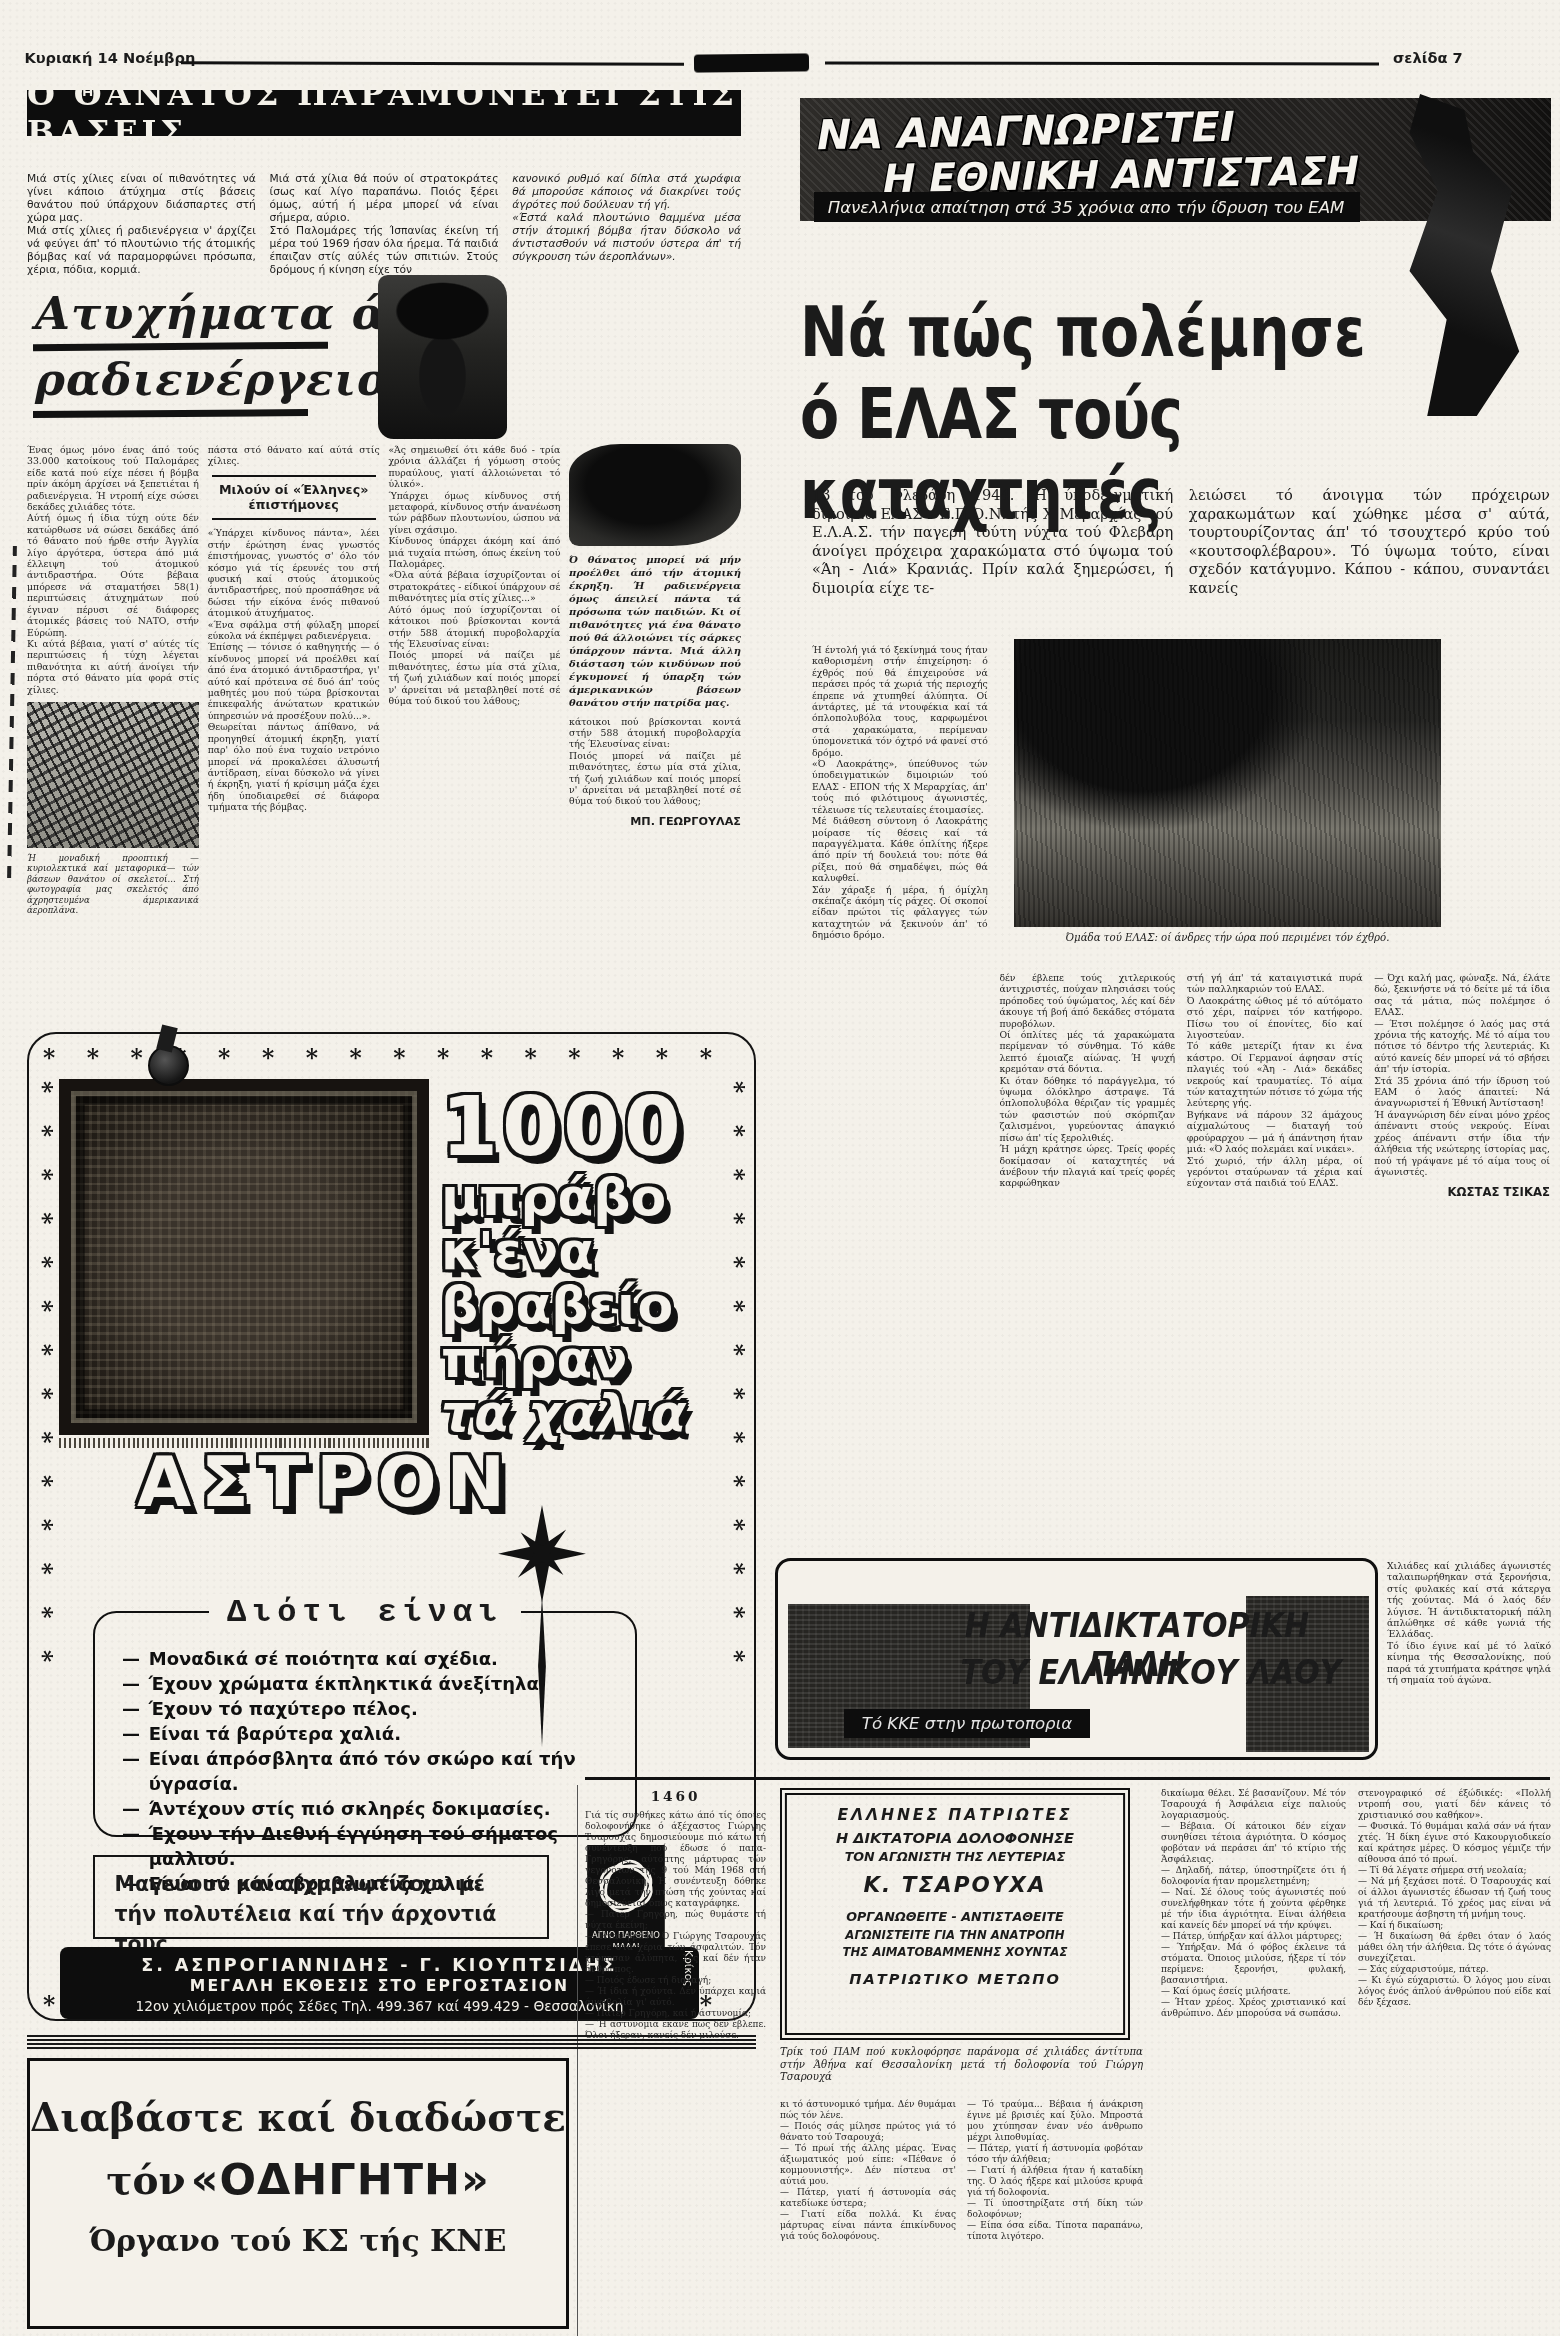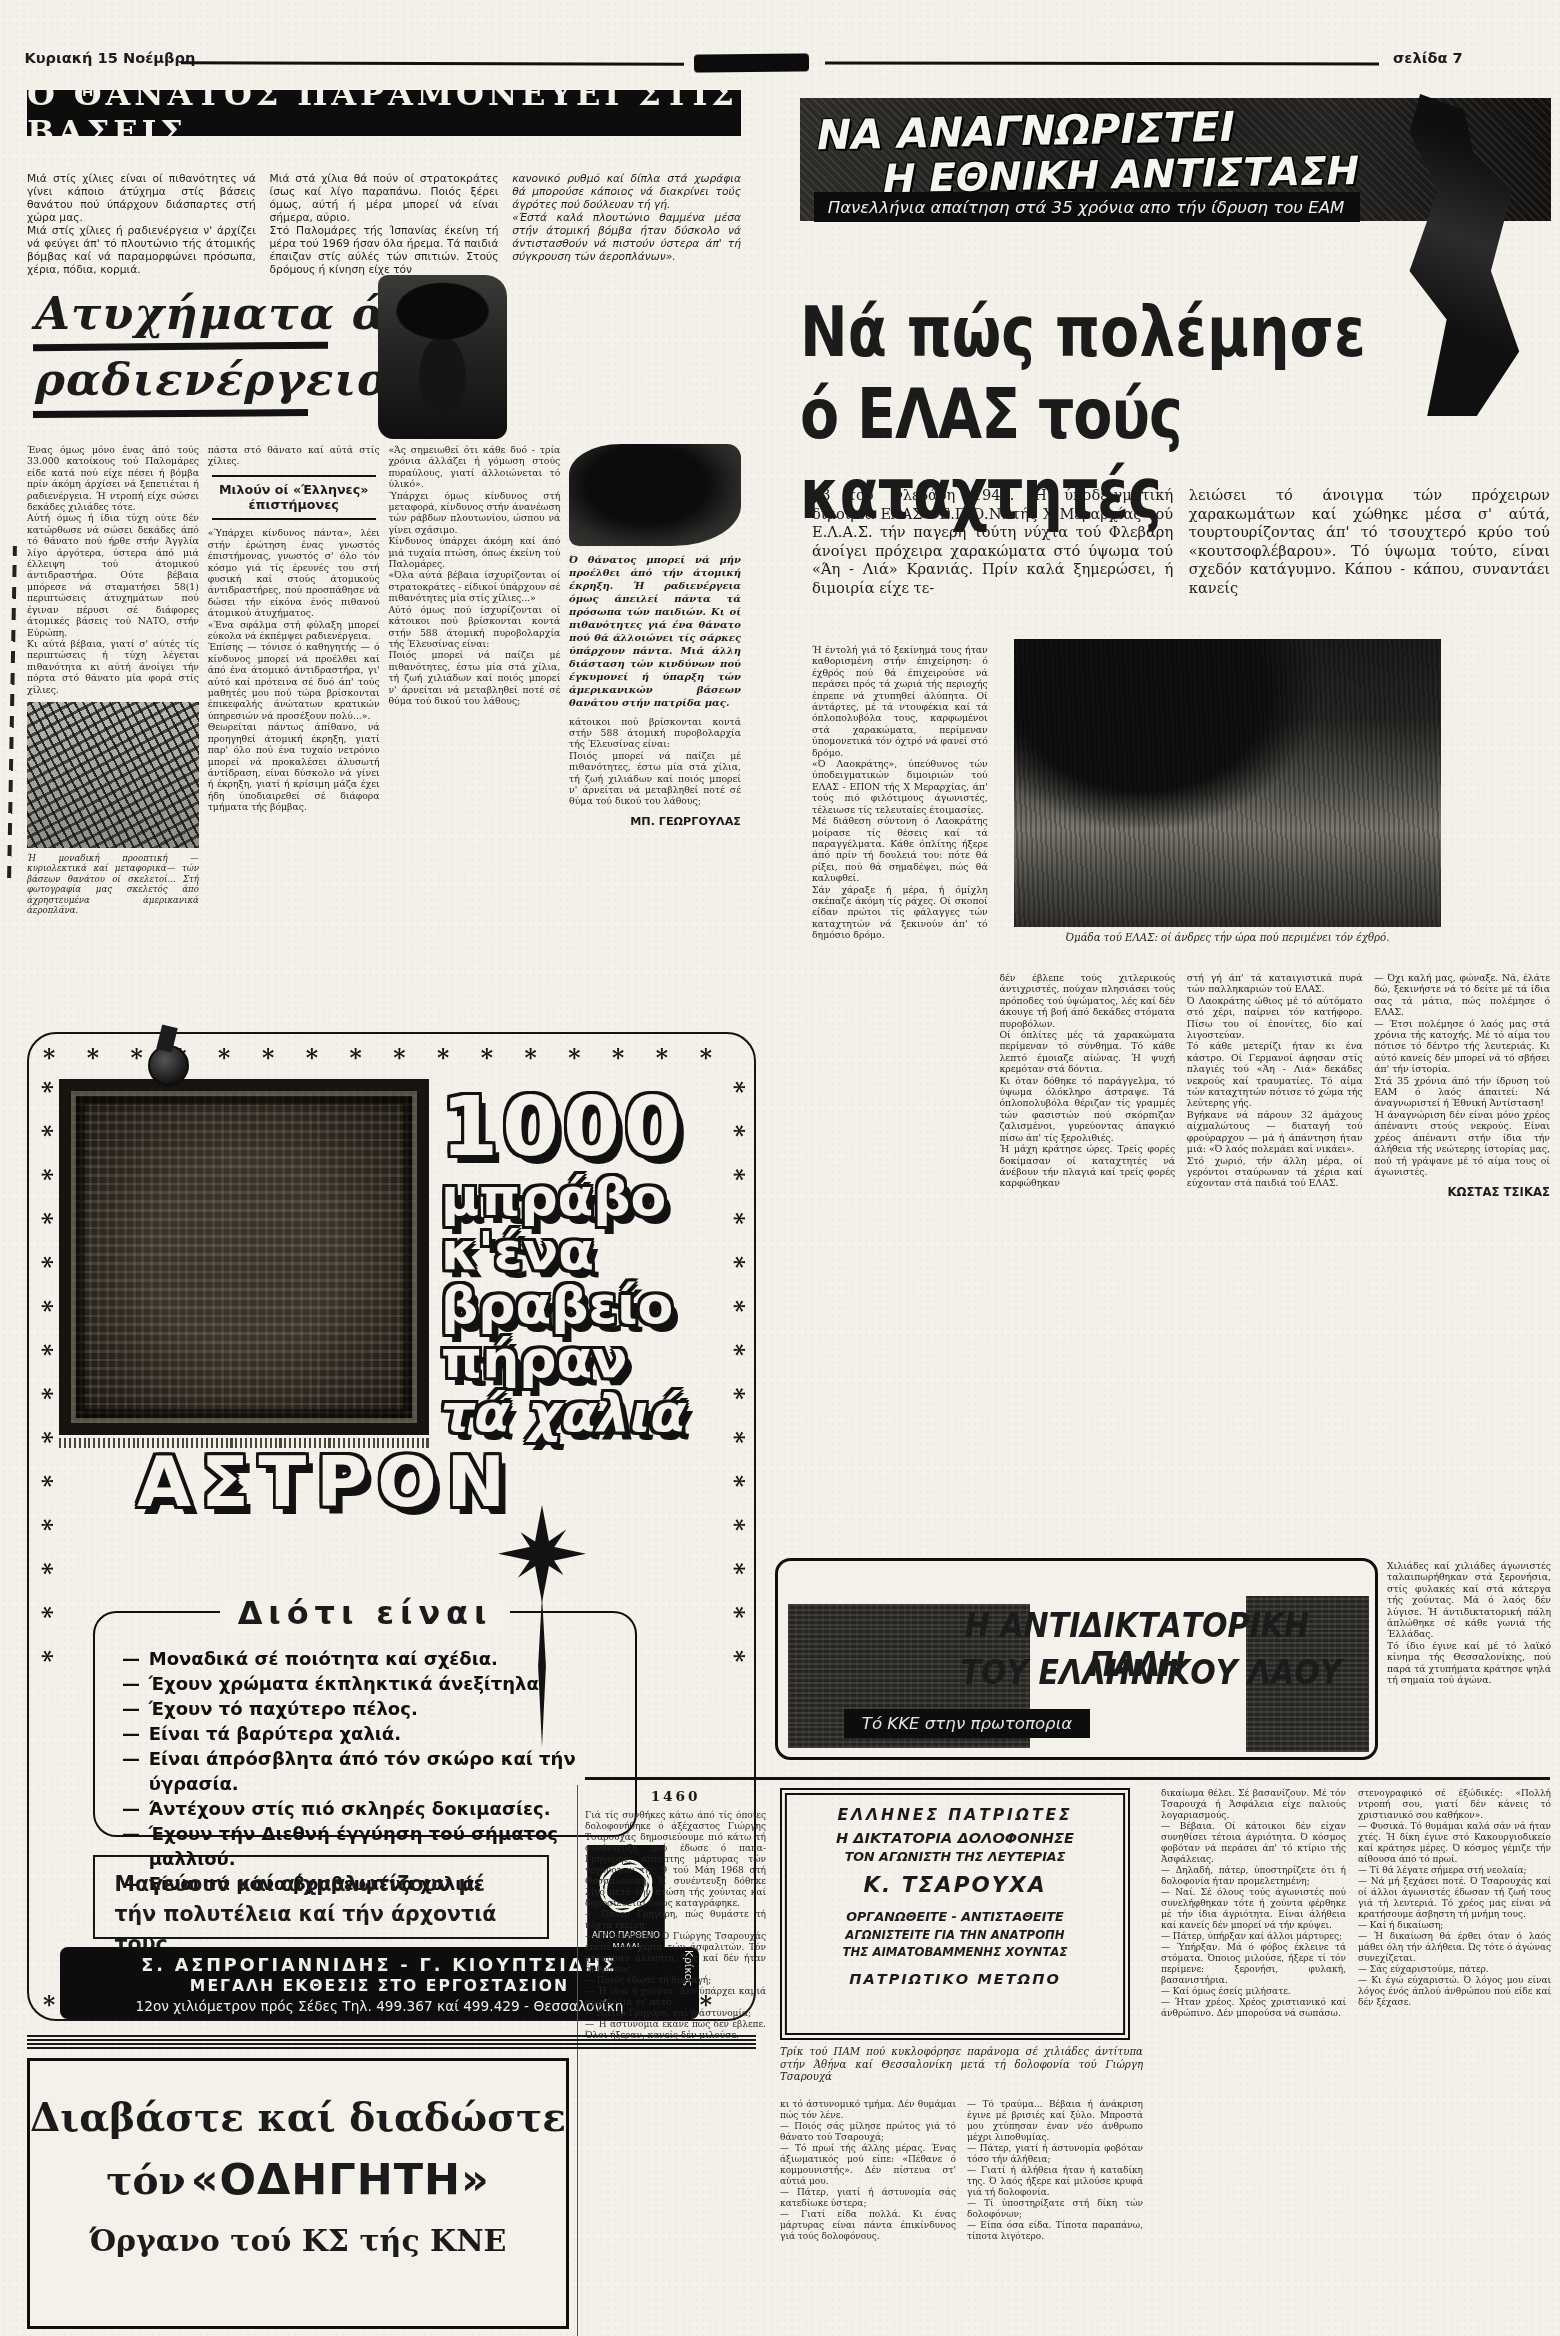--- a/index.html
+++ b/index.html
@@ -74,21 +74,21 @@
   }
   .stars{font-family:"DejaVu Serif",serif;font-weight:bold;font-size:23.4px;color:#141414;letter-spacing:11.7px;overflow:hidden;white-space:nowrap;}
   .stars-v{writing-mode:vertical-rl;letter-spacing:11.7px;}
   .outline-shadow{text-shadow:2px 2px 0 #000,-1px -1px 0 #000,1px -1px 0 #000,-1px 1px 0 #000;}
   .hatch{background:repeating-linear-gradient(0deg,#181818 0 1.6px, transparent 1.6px 4.1px);}
   .bullet-row{display:flex;gap:8.8px;font-family:"DejaVu Sans",sans-serif;font-weight:bold;font-size:18px;line-height:25px;color:#101010;}
 </style>
 </head>
 <body>
 
-<div class="abs sans b" style="left:24.4px;top:49px;font-size:14.6px;">Κυριακή 15 Νοέμβρη</div>
+<div class="abs sans b" style="left:24.4px;top:49px;font-size:14.6px;">Κυριακή 14 Νοέμβρη</div>
 <div class="abs rule" style="left:181px;top:62px;width:503px;height:2.9px;transform:rotate(.15deg);"></div>
 <div class="abs" style="left:694px;top:54px;width:115px;height:17.6px;background:#0c0c0c;border-radius:3.9px;filter:blur(0.5px);transform:rotate(-.6deg);"></div>
 <div class="abs rule" style="left:825px;top:62px;width:554px;height:2.9px;transform:rotate(.1deg);"></div>
 <div class="abs sans b" style="left:1393px;top:49px;font-size:14.6px;">σελίδα 7</div>
 
 <div class="abs banner-black serif b" style="left:27px;top:90px;width:714px;height:46px;font-size:32px;letter-spacing:3.9px;">Ο ΘΑΝΑΤΟΣ ΠΑΡΑΜΟΝΕΥΕΙ ΣΤΙΣ ΒΑΣΕΙΣ</div>
 
 <div class="abs" style="left:27px;top:172px;width:714px;height:109px;display:flex;gap:13.7px;">
   <div class="col sans just txt" style="flex:1;font-size:10.7px;line-height:13px;">Μιά στίς χίλιες είναι οί πιθανότητες νά γίνει κάποιο άτύχημα στίς βάσεις θανάτου πού ύπάρχουν διάσπαρτες στή χώρα μας.
 Μιά στίς χίλιες ή ραδιενέργεια ν' άρχίζει νά φεύγει άπ' τό πλουτώνιο τής άτομικής βόμβας καί νά παραμορφώνει πρόσωπα, χέρια, πόδια, κορμιά.</div>
@@ -225,21 +225,21 @@
   <div class="bullet-row">
       <span>—</span>
       <span>Έχουν τήν Διεθνή έγγύηση τού σήματος μαλλιού.</span>
     </div>
   <div class="bullet-row">
       <span>—</span>
       <span>Είναι τά μόνα βραβευμένα χαλιά.</span>
     </div>
 </div>
 <div class="abs ctr" style="left:93px;top:1594px;width:544px;">
-  <span class="sans b" style="font-size:32px;letter-spacing:5.9px;background:#f4f1ea;padding:0 17.6px;">Διότι είναι</span>
+  <span class="sans b" style="font-size:32px;letter-spacing:5.9px;background:#f4f1ea;padding:0 17.6px;font-family:Liberation Mono, monospace;">Διότι είναι</span>
 </div>
 
 <svg class="abs" style="left:493px;top:1500px;" width="98" height="249" viewBox="0 0 100 255">
   <polygon points="50,5 58,47 95,55 58,63 50,105 42,63 5,55 42,47" fill="#121212"></polygon>
   <g transform="rotate(45 50 55)">
       <polygon points="50,20 55.6,49.4 81,55 55.6,60.6 50,90 44.4,60.6 19,55 44.4,49.4" fill="#121212"></polygon>
     </g>
   <polygon points="50,98 54,170 50,253 46,170" fill="#121212"></polygon>
 </svg>
 

